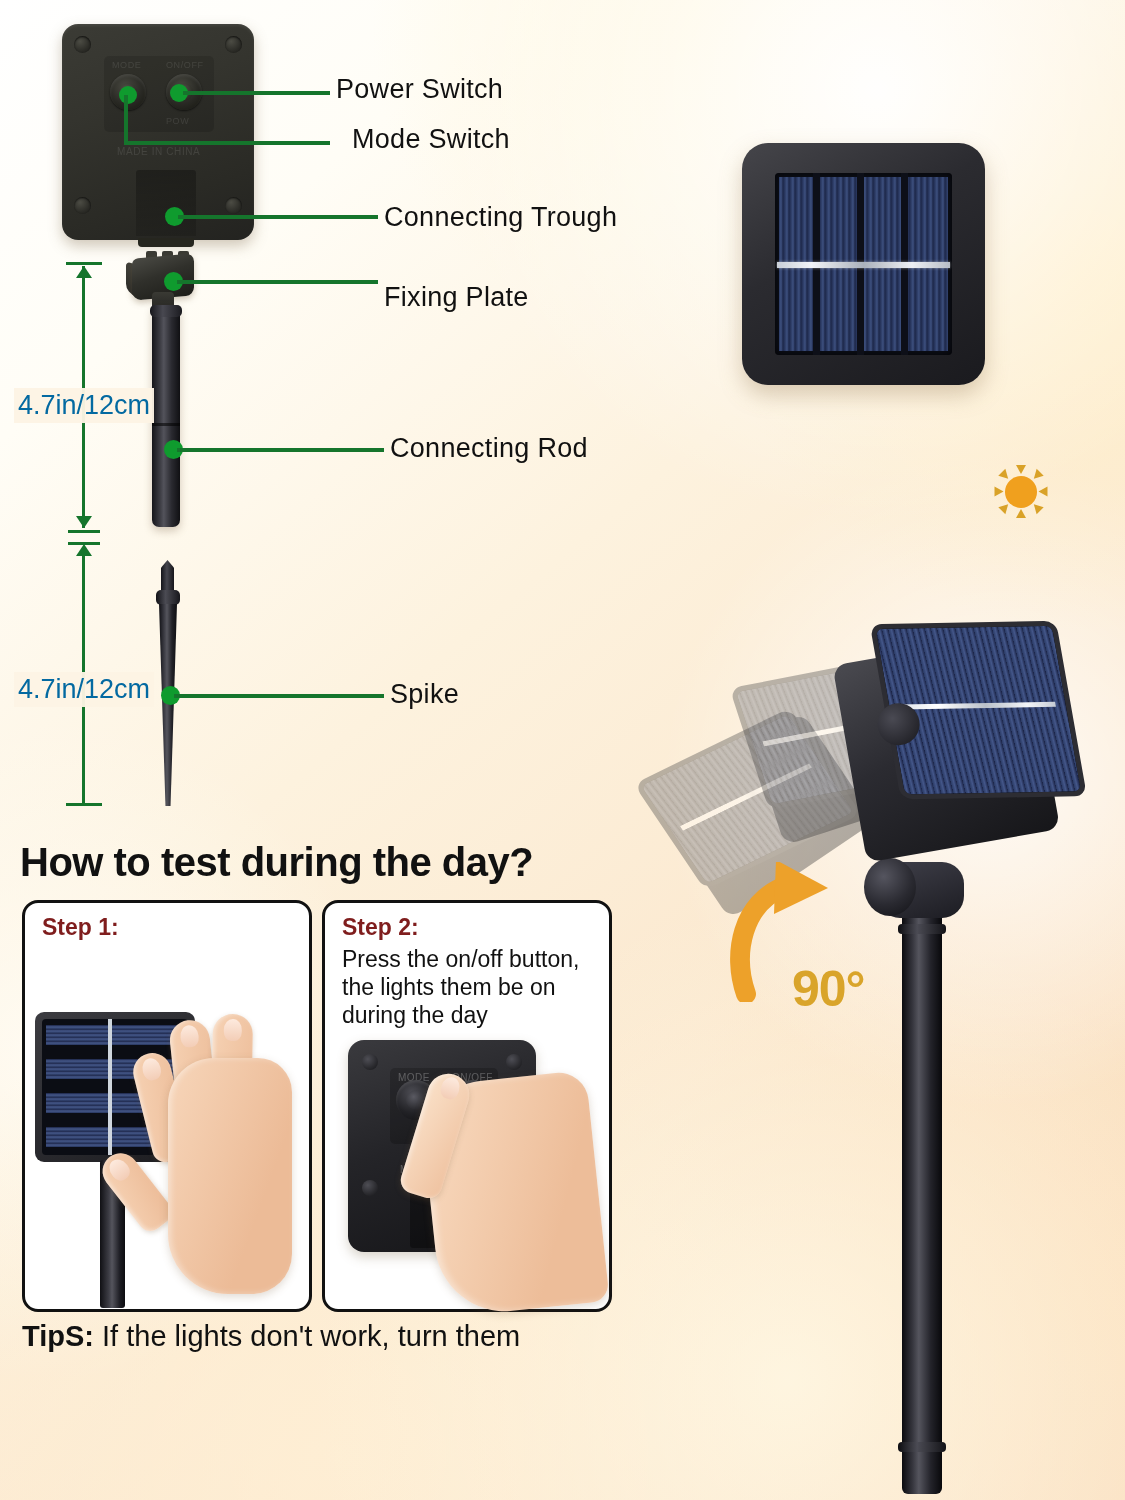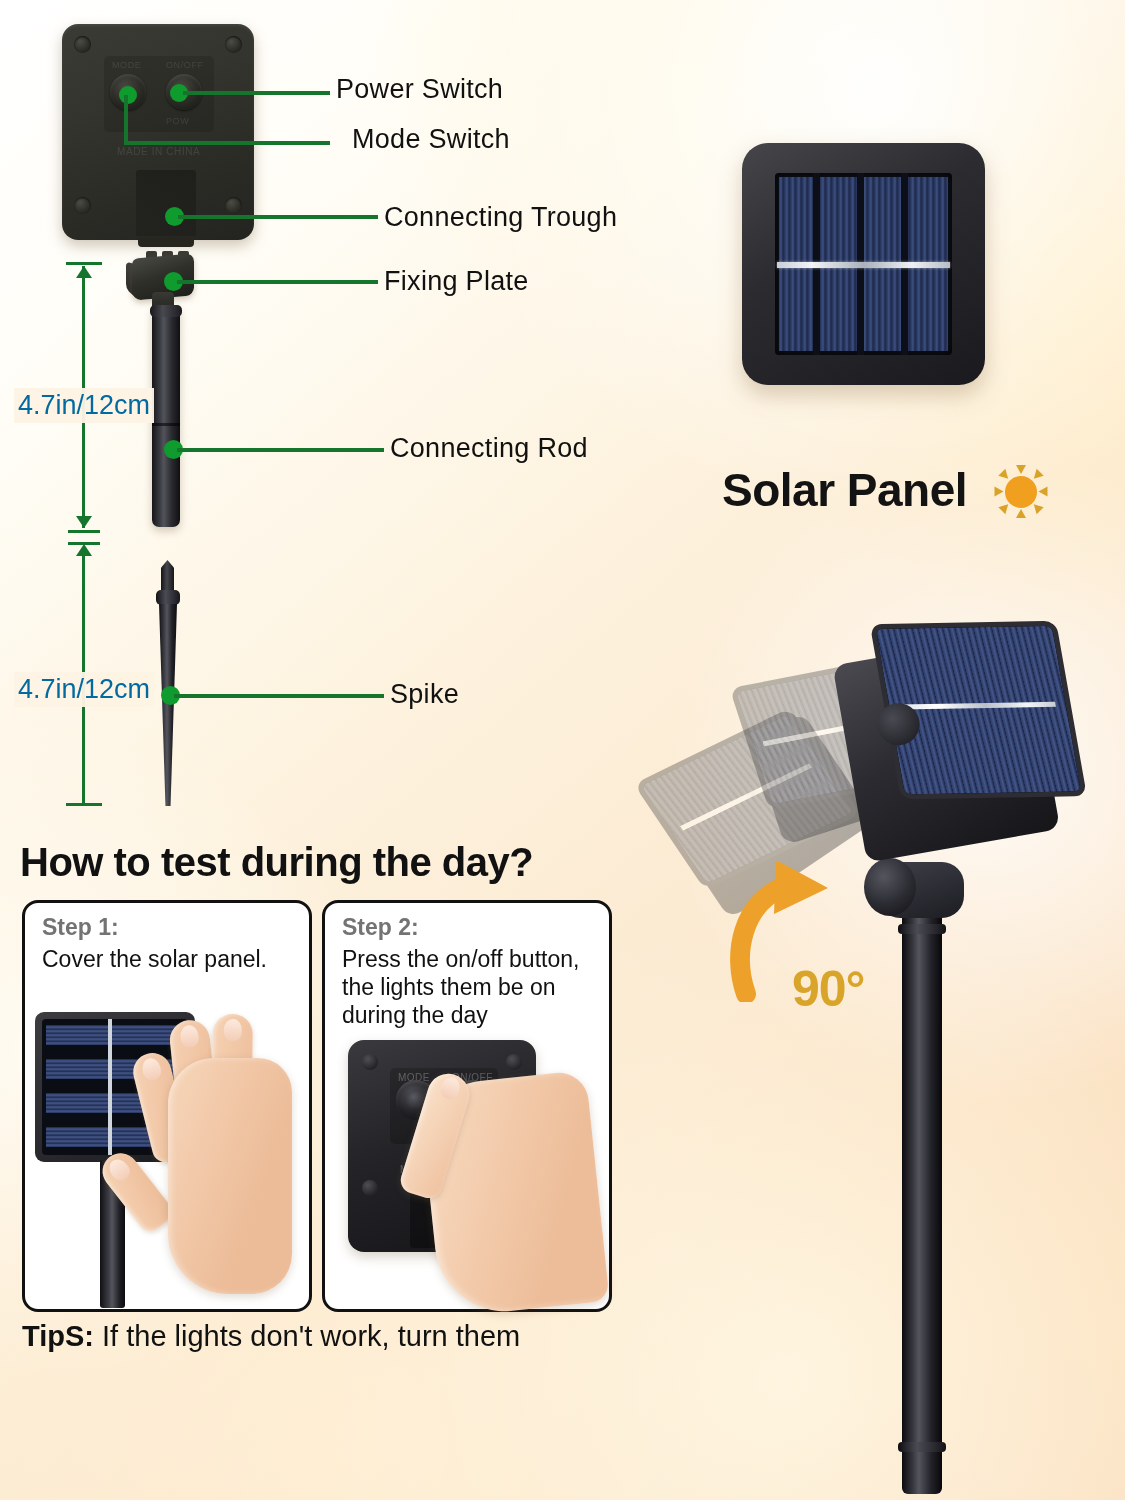--- a/index.html
+++ b/index.html
@@ -185,21 +185,21 @@
   
   #howto-title{
     position:absolute; left:20px; top:840px; font-size:40px; font-weight:bold;
     color:#111; letter-spacing:-.5px;
   }
   .step-box{
     position:absolute; background:#ffffff; border:3px solid #111;
     border-radius:16px; overflow:hidden;
   }
   .step-head{
-    position:absolute; left:17px; top:11px; font-size:23px; font-weight:bold; color:#737373;
+    position:absolute; left:17px; top:11px; font-size:23px; font-weight:bold; color:#7f1d1d;
   }
   .step-body{
     position:absolute; left:17px; top:42px; width:248px;
     font-size:23px; color:#111; line-height:1.22;
   }
 
   
   #s1panel{
     position:absolute; left:35px; top:1012px; width:160px; height:150px;
     background:linear-gradient(150deg,#3c3c41,#1c1c20);
@@ -389,21 +389,21 @@
   <div class="gline" style="left:124px; top:95px;  width:4px;  height:50px;"></div>
   <div class="gline" style="left:124px; top:141px; width:206px; height:4px;"></div>
   <div class="clabel" style="left:352px; top:124px;">Mode Switch</div>
 
   <div class="gdot" style="left:165px; top:207px; width:19px; height:19px;"></div>
   <div class="gline" style="left:178px; top:215px; width:200px; height:4px;"></div>
   <div class="clabel" style="left:384px; top:202px;">Connecting Trough</div>
 
   <div class="gdot" style="left:164px; top:272px; width:19px; height:19px;"></div>
   <div class="gline" style="left:177px; top:280px; width:201px; height:4px;"></div>
-  <div class="clabel" style="left:384px; top:266px;">Fixing Plate</div>
+  <div class="clabel" style="left:384px; top:282px;">Fixing Plate</div>
 
   <div class="gdot" style="left:164px; top:440px; width:19px; height:19px;"></div>
   <div class="gline" style="left:177px; top:448px; width:207px; height:4px;"></div>
   <div class="clabel" style="left:390px; top:433px;">Connecting Rod</div>
 
   <div class="gdot" style="left:161px; top:686px; width:19px; height:19px;"></div>
   <div class="gline" style="left:174px; top:694px; width:210px; height:4px;"></div>
   <div class="clabel" style="left:390px; top:679px;">Spike</div>
 
   <div class="dim-cap" style="left:66px; top:262px; width:36px;"></div>
@@ -424,40 +424,38 @@
       <div class="cells"></div>
       <div class="cellgap" style="left:38px;"></div>
       <div class="cellgap" style="left:82px;"></div>
       <div class="cellgap" style="left:126px;"></div>
       <div class="busbar"></div>
     </div>
   </div>
 
   <div id="hero-title">
     <br>
-    <span>Solar Panel</span>
   </div>
 
   <div id="sun-icon">
     <div class="disc"></div>
     <div class="ray" style="left:21px; top:-1px;  transform:rotate(180deg);"></div>
     <div class="ray" style="left:21px; top:43px;"></div>
     <div class="ray" style="left:-1px; top:21px;  transform:rotate(90deg);"></div>
     <div class="ray" style="left:43px; top:21px;  transform:rotate(-90deg);"></div>
     <div class="ray" style="left:5px;  top:5px;   transform:rotate(135deg);"></div>
     <div class="ray" style="left:37px; top:5px;   transform:rotate(-135deg);"></div>
     <div class="ray" style="left:5px;  top:37px;  transform:rotate(45deg);"></div>
     <div class="ray" style="left:37px; top:37px;  transform:rotate(-45deg);"></div>
   </div>
 
   <div id="howto-title">How to test during the day?</div>
 
   <div class="step-box" style="left:22px; top:900px; width:290px; height:412px;">
     <div class="step-head">Step 1:</div>
-    <div class="step-body">Cover the solar panel.</div>
   </div>
 
   <div id="s1panel">
     <div class="glass">
       <div class="s1cell" style="top:6px;"></div>
       <div class="s1cell" style="top:40px;"></div>
       <div class="s1cell" style="top:74px;"></div>
       <div class="s1cell" style="top:108px;"></div>
       <div style="position:absolute;left:66px;top:0;bottom:0;width:4px;background:#cfd6de;"></div>
     </div>

